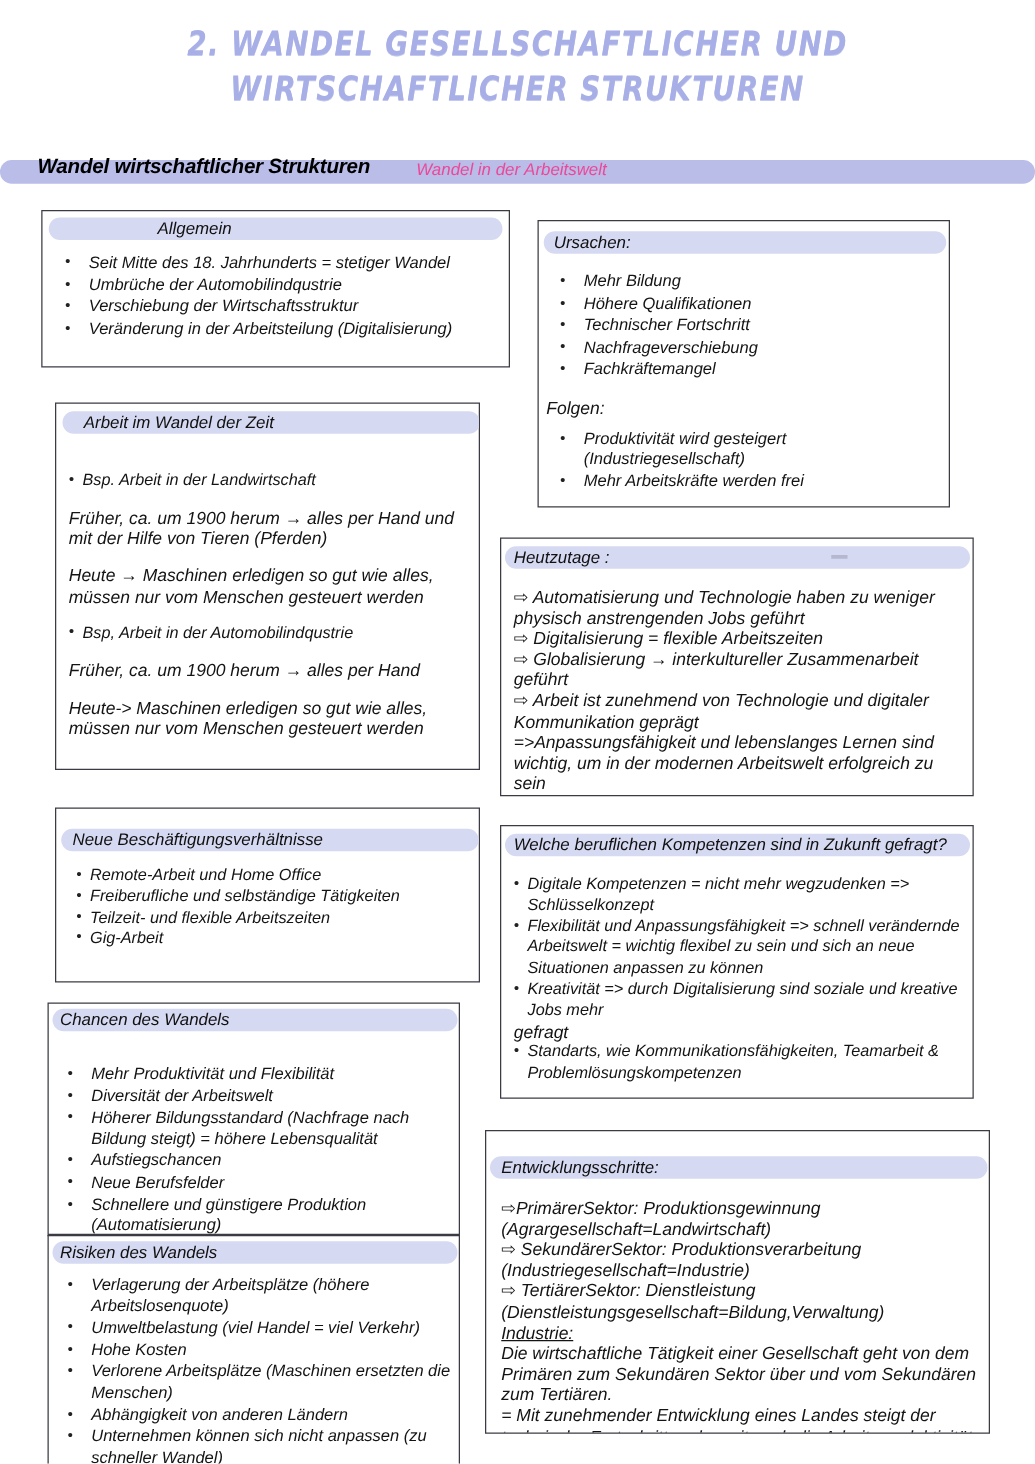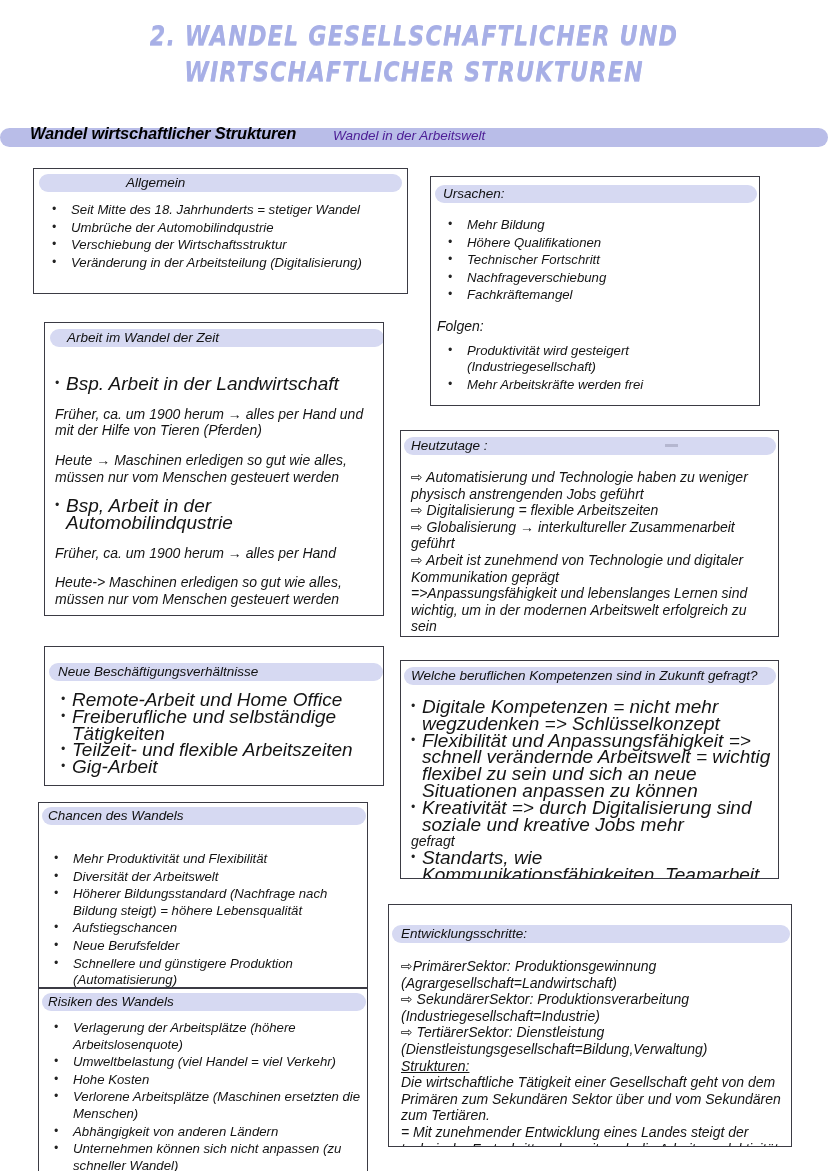--- a/index.html
+++ b/index.html
@@ -38,21 +38,21 @@
     background:#b9bde8;
     border-radius:10px;
   }
   .section-heading{
     position:absolute;left:30px;top:124px;
     font-size:16.5px;font-weight:bold;color:#000;
     white-space:nowrap;letter-spacing:-0.2px;
   }
   .section-sub{
     position:absolute;left:333px;top:128px;
-    font-size:13.5px;font-weight:normal;color:#4c1d95;
+    font-size:13.5px;font-weight:normal;color:#ec4899;
     white-space:nowrap;
   }
 
   
   .card{
     position:absolute;
     background:#ffffff;
     border:1.6px solid #3b3b44;
     box-sizing:border-box;
     overflow:hidden;
@@ -94,21 +94,21 @@
     content:"\2022";
     position:absolute;left:11px;top:-1px;
     font-size:12px;color:#222;
   }
   
   ul.tight{list-style:none;margin:0;padding:0;}
   ul.tight li{
     position:relative;
     padding-left:11px;
     margin:0;
-    font-size:19px;
+    font-size:13px;
     line-height:16.8px;
   }
   ul.tight li:before{
     content:"\2022";
     position:absolute;left:0;top:-1px;
     font-size:12px;color:#222;
   }
   
   .arrowline{position:relative;}
   .plain{font-size:14px;line-height:16.6px;}
@@ -262,19 +262,19 @@
   <div class="card" style="left: 388px; top: 904px; width: 404px; height: 243px; border-color: rgb(59, 59, 68);">
     <div class="card-head" style="left: 3px; top: 20px; width: 398px; background: rgb(214, 217, 242);"></div>
     <div class="card-head-label" style="left:12px;top:20px;">Entwicklungsschritte:</div>
     <div class="card-body" style="left:12px;top:53px;width:385px;">
       <p class="plain">⇨PrimärerSektor: Produktionsgewinnung</p>
       <p class="plain">(Agrargesellschaft=Landwirtschaft)</p>
       <p class="plain">⇨ SekundärerSektor: Produktionsverarbeitung</p>
       <p class="plain">(Industriegesellschaft=Industrie)</p>
       <p class="plain">⇨ TertiärerSektor: Dienstleistung</p>
       <p class="plain">(Dienstleistungsgesellschaft=Bildung,Verwaltung)</p>
-      <p class="plain u">Strukturen:</p>
+      <p class="plain u">Industrie:</p>
       <p class="plain">Die wirtschaftliche Tätigkeit einer Gesellschaft geht von dem Primären zum Sekundären Sektor über und vom Sekundären zum Tertiären.</p>
       <p class="plain">= Mit zunehmender Entwicklung eines Landes steigt der technische Fortschritt und somit auch die Arbeitsproduktivität.</p>
     </div>
   </div>
 
 </div>
 
 </body></html>

